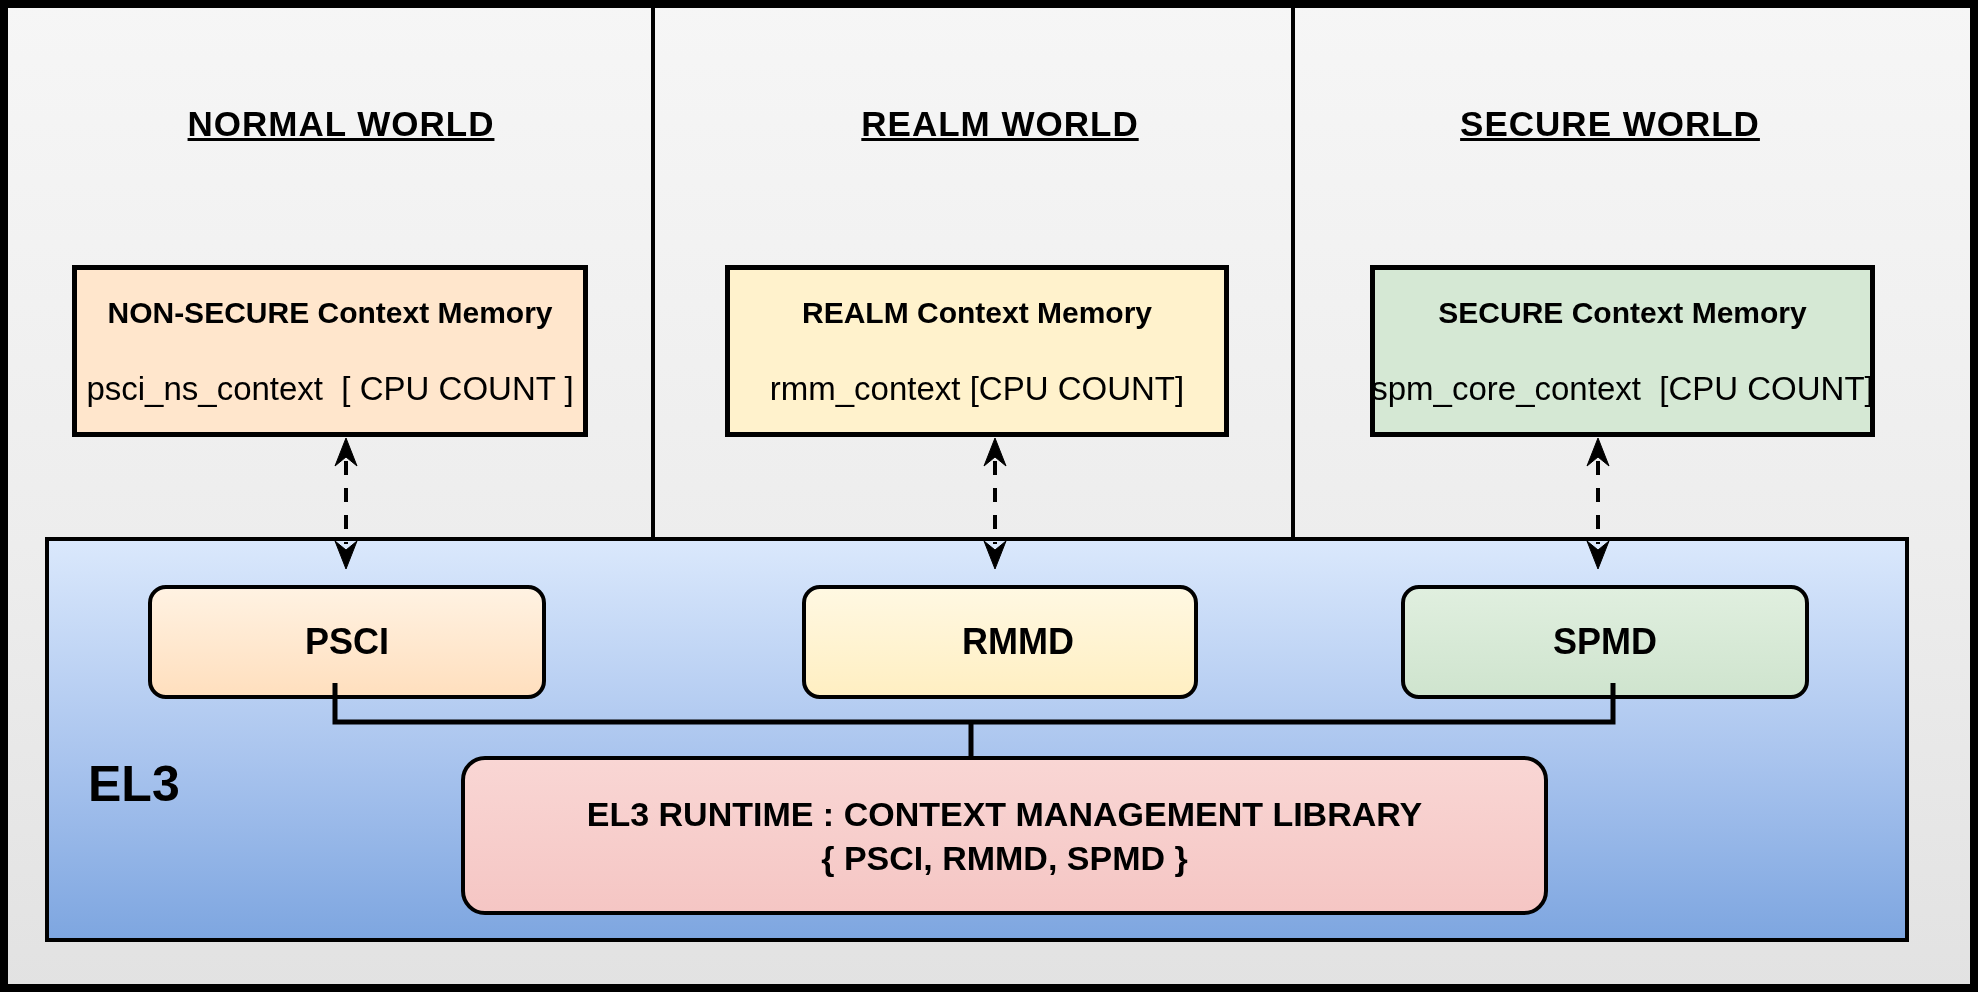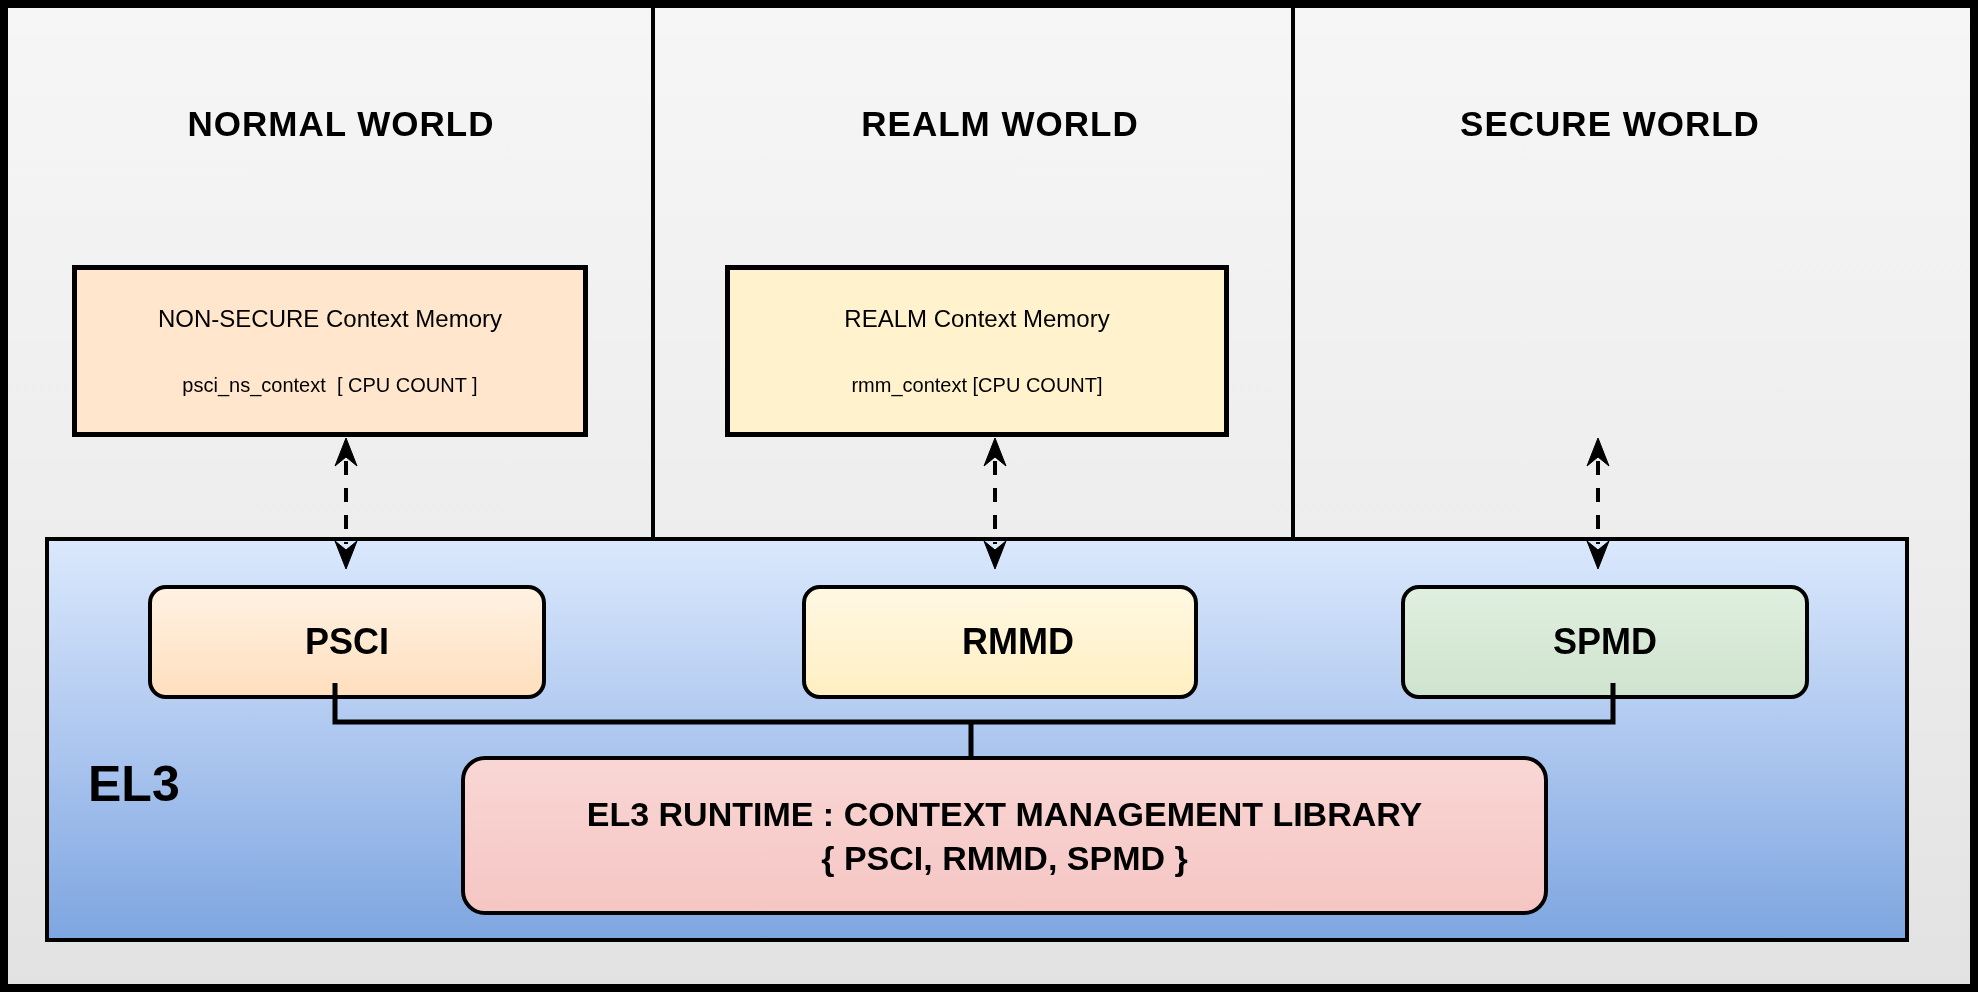--- a/index.html
+++ b/index.html
@@ -20,33 +20,34 @@
   .divider{
     position:absolute;top:8px;width:4px;height:531px;
     background:#000;z-index:1;
   }
   .divider.d1{left:651px;}
   .divider.d2{left:1291px;}
   .world-title{
     position:absolute;top:104px;transform:translateX(-50%);
     font-size:35px;font-weight:bold;letter-spacing:1px;white-space:pre;
     z-index:2;
+    text-decoration:underline;
   }
   .wt0{left:341px;} .wt1{left:1000px;} .wt2{left:1610px;}
   .ctx{
     position:absolute;top:265px;height:172px;box-sizing:border-box;
     border:5px solid #000;
     display:flex;flex-direction:column;justify-content:center;align-items:center;
     gap:44px;z-index:2;
   }
   .ctx-ns{left:72px;width:516px;background:#FFE6CC;}
   .ctx-realm{left:725px;width:504px;background:#FFF2CC;text-align:center;}
   .ctx-secure{left:1370px;width:505px;background:#D5E8D4;}
-  .ctx-title{font-size:24px;font-weight:normal;white-space:pre;line-height:1;}
-  .ctx-body{font-size:20px;white-space:pre;line-height:1;}
+  .ctx-title{font-size:30px;font-weight:bold;white-space:pre;line-height:1;}
+  .ctx-body{font-size:33px;white-space:pre;line-height:1;}
   .el3-panel{
     position:absolute;left:45px;top:537px;width:1864px;height:405px;box-sizing:border-box;
     border:4px solid #000;
     background:linear-gradient(180deg,#DAE8FC 0%,#A9C4EE 55%,#7EA6E0 100%);
     z-index:3;
   }
   .el3-label{
     position:absolute;left:88px;top:757px;
     font-size:50px;font-weight:bold;line-height:1.1;white-space:pre;
     z-index:5;
@@ -87,20 +88,24 @@
   <div class="world-title wt1">REALM WORLD</div>
 
   <div class="ctx ctx-ns">
     <div class="ctx-title">NON-SECURE Context Memory</div>
     <div class="ctx-body">psci_ns_context  [ CPU COUNT ]</div>
   </div>
   <div class="ctx ctx-realm">
     <div class="ctx-title">REALM Context Memory</div>
     <div class="ctx-body">rmm_context [CPU COUNT]</div>
   </div>
+  <div class="ctx ctx-secure">
+    <div class="ctx-title">SECURE Context Memory</div>
+    <div class="ctx-body">spm_core_context  [CPU COUNT]</div>
+  </div>
 
   <div class="el3-panel"></div>
   <div class="el3-label">EL3</div>
 
   <div class="disp disp-psci">
     <span>PSCI</span>
   </div>
   <div class="disp disp-rmmd">
     <span>RMMD</span>
   </div>

